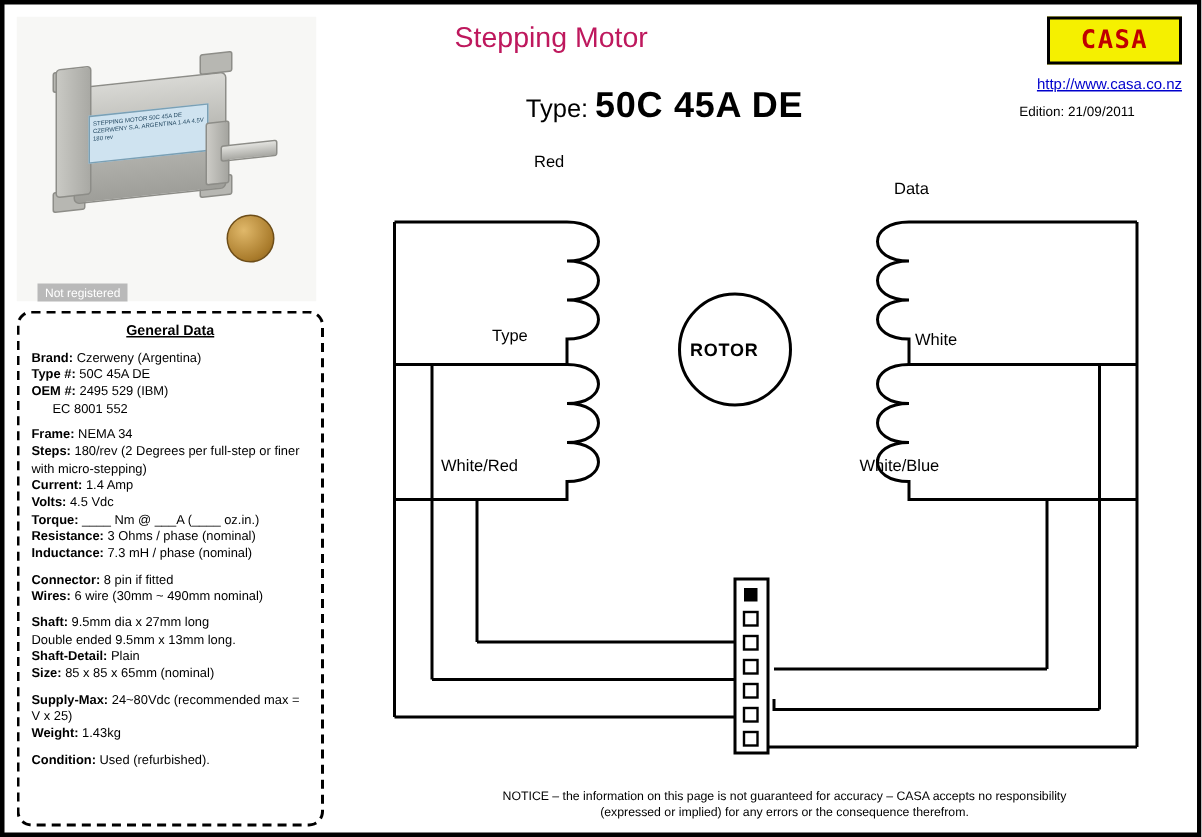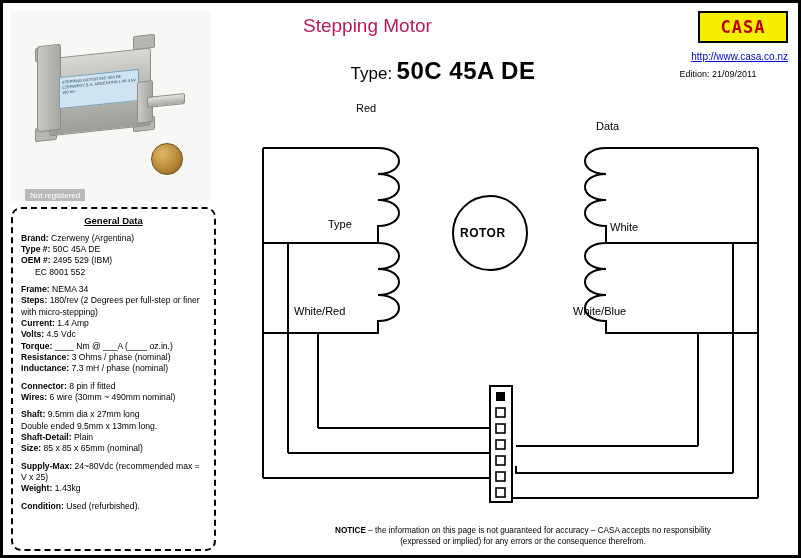--- a/index.html
+++ b/index.html
@@ -102,21 +102,21 @@
     position:absolute;font-size:11px;color:#000;white-space:nowrap;
   }
   .rotor-text{
     position:absolute;font-size:12px;font-weight:bold;letter-spacing:0.5px;
   }
   
   .notice{
     position:absolute;left:250px;top:522px;width:540px;text-align:center;
     font-size:8.2px;line-height:1.35;color:#000;
   }
-  .notice b{font-weight:bold;}
+  .notice b{font-weight:normal;}
 </style>
 </head>
 <body>
 
 <div id="page">
 
   <div class="title">Stepping Motor</div>
 
   <div class="type-row">
     <span class="type-label">Type:</span>

